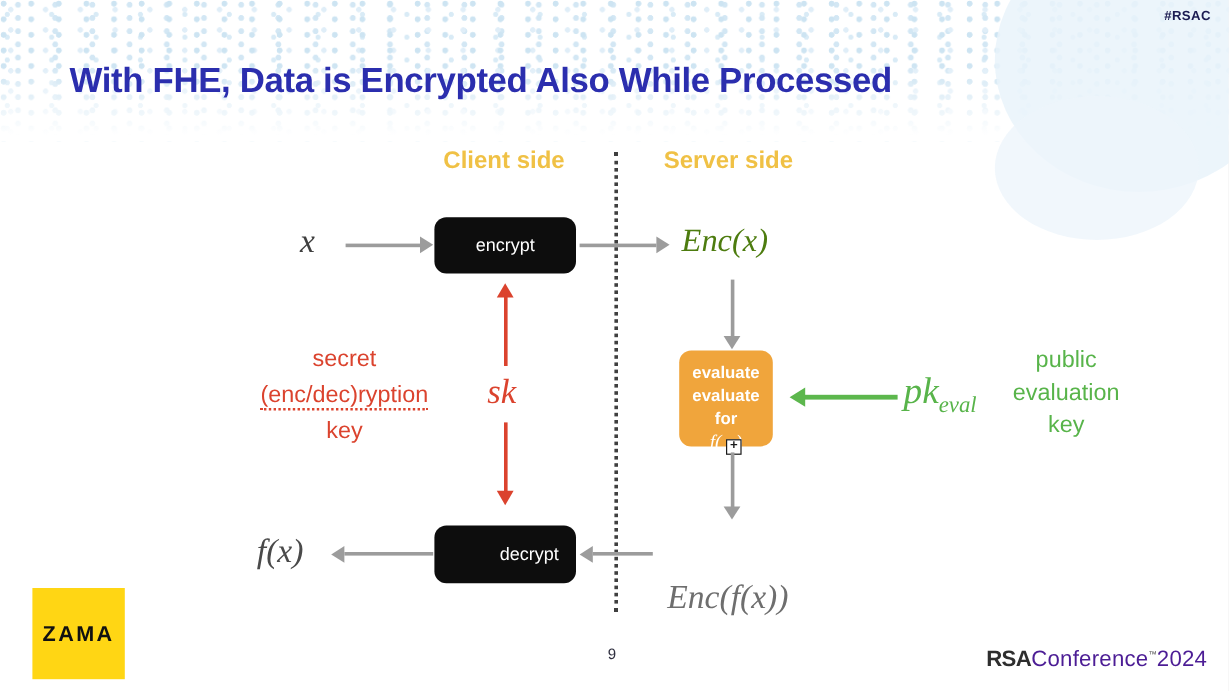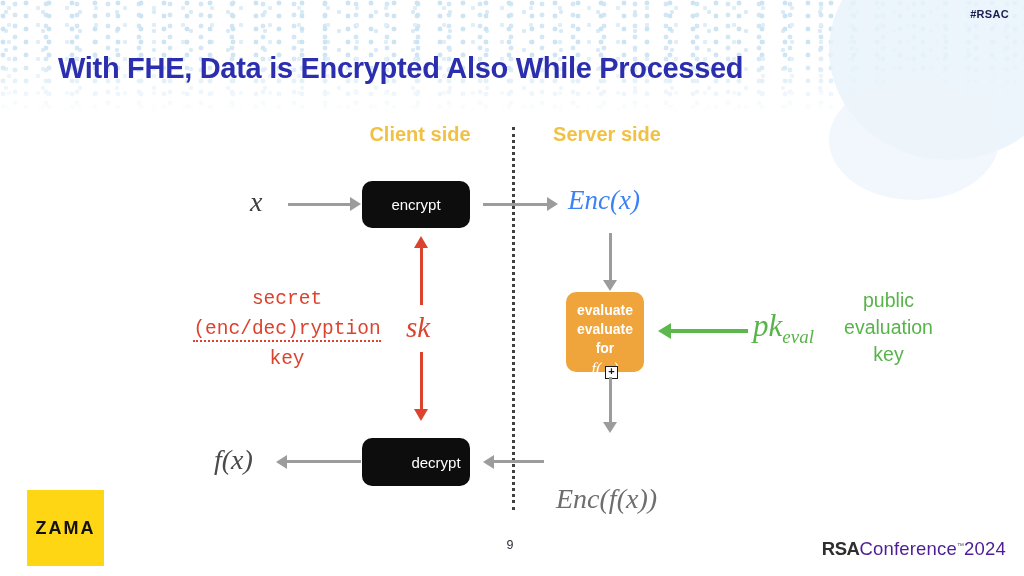--- a/index.html
+++ b/index.html
@@ -43,29 +43,29 @@
   }
   .client-label { left:340px; }
   .server-label { left:527px; }
   .dotted-sep {
     position:absolute; left:512px; top:127px; height:383px; width:0;
     border-left:3px dotted #3f3f3f;
   }
   
   .math { position:absolute; font-family:"Liberation Serif", serif; font-style:italic; }
   .m-x      { left:250px; top:186px; font-size:28px; color:#3f3f3f; }
-  .m-encx   { left:568px; top:185px; font-size:27px; color:#3b82f6; }
+  .m-encx   { left:568px; top:185px; font-size:27px; color:#4d7c0f; }
   .m-fx     { left:214px; top:444px; font-size:28px; color:#4a4a4a; }
   .m-encfx  { left:556px; top:443px; font-size:28px; color:#6e6e6e;margin-top:40px; }
   .m-sk     { left:406px; top:311px; font-size:29px; color:#db432e; }
   .m-pk     { left:753px; top:308px; font-size:31px; color:#58b44a; }
   .m-pk sub { font-size:19px; font-style:italic; }
   
   .black-box {
-    position:absolute; width:108px; background:#0d0d0d; border-radius:10px;
+    position:absolute; width:118px; background:#0d0d0d; border-radius:10px;
     color:#ffffff; font-size:15px; font-weight:500; text-align:right;
     display:flex; align-items:center; justify-content:center;
   }
   .encrypt-box { left:362px; top:181px; height:47px; }
   .decrypt-box { left:362px; top:438px; height:48px;padding-left:40px; }
   .eval-box {
     position:absolute; left:566px; top:292px; width:78px; height:80px;
     background:#f0a53c; border-radius:10px; color:#ffffff; text-align:center;
     font-size:14px; font-weight:700; line-height:19px; padding-top:9px;
   }
@@ -75,21 +75,21 @@
     position:absolute; left:605px; top:366px; width:13px; height:13px;
     background:#ffffff; border:1.5px solid #1a1a1a;
     font-size:11px; line-height:9px; text-align:center; color:#1a1a1a;
     font-weight:700;
   }
   
   .key-caption {
     position:absolute; text-align:center; font-size:19.5px; font-weight:500;
     line-height:30px;
   }
-  .secret-caption { left:192px; top:284px; width:190px; color:#db432e;font-family:Liberation Mono, monospace; }
+  .secret-caption { left:192px; top:284px; width:190px; color:#db432e; }
   .public-caption { left:826px; top:287px; width:125px; line-height:27px; color:#58b44a; }
   .dotted-underline { border-bottom:2px dotted #db432e; }
   
   .hline { position:absolute; height:3px; background:#9c9c9c; }
   .vline { position:absolute; width:3px;  background:#9c9c9c; }
   .head  { position:absolute; width:0; height:0; }
   .head-right { border-top:7px solid transparent; border-bottom:7px solid transparent; border-left:11px solid #9c9c9c; }
   .head-left  { border-top:7px solid transparent; border-bottom:7px solid transparent; border-right:11px solid #9c9c9c; }
   .head-down  { border-left:7px solid transparent; border-right:7px solid transparent; border-top:11px solid #9c9c9c; }
   .red   { background:#db432e; }

